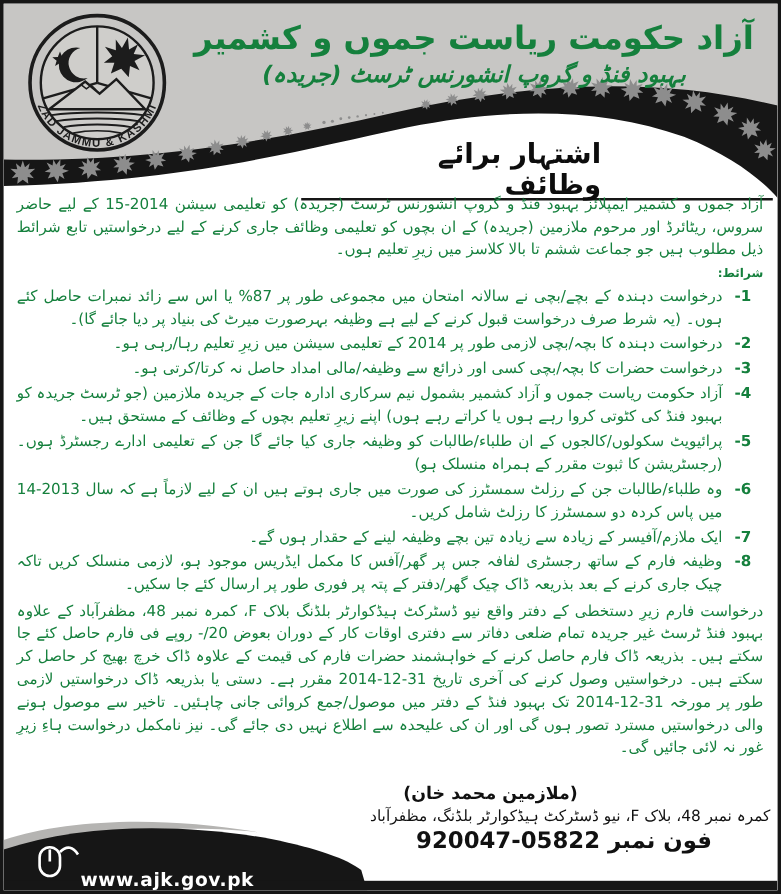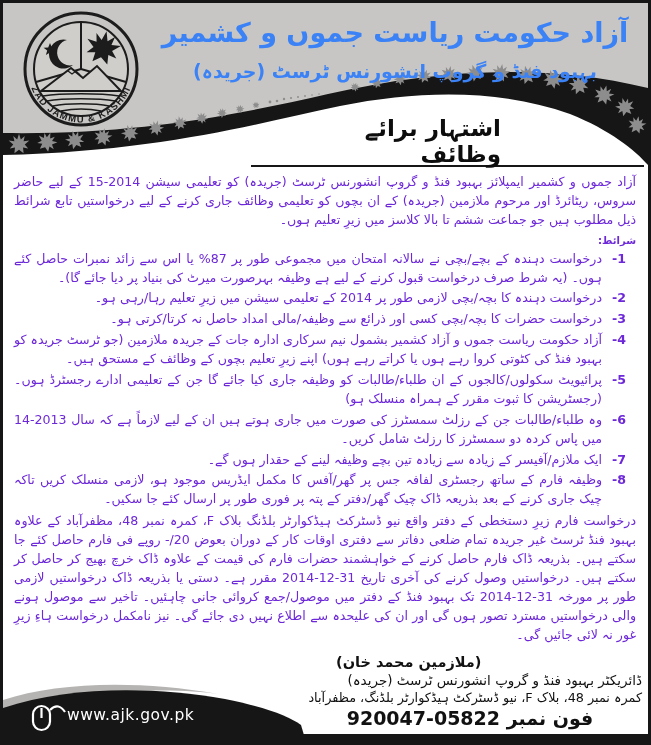--- a/index.html
+++ b/index.html
@@ -7,55 +7,55 @@
     position:relative;
     width:645px;height:739px;
     border:3px solid #161616;
     background:#ffffff;
     font-family:"DejaVu Sans",sans-serif;
     overflow:hidden;
   }
   .top-art{position:absolute;left:0;top:0;width:645px;height:170px;}
   .hdr-title{
     position:absolute;right:18px;top:14px;width:470px;
-    text-align:center;direction:rtl;color:#3b82f6;
+    text-align:center;direction:rtl;color:#15803d;
   }
   .hdr-title .l1{font-size:27px;font-weight:bold;letter-spacing:0;}
-  .hdr-title .l2{font-size:19px;font-weight:bold;margin-top:12px;}
+  .hdr-title .l2{font-size:19px;font-weight:bold;margin-top:2px;font-style:italic;}
   .banner{
     position:absolute;left:283px;top:112px;width:215px;
     direction:rtl;
     font-size:23px;font-weight:bold;color:#0d0d0d;
   }
   .body-text{
-    position:absolute;left:11px;top:170px;width:622px;
+    position:absolute;left:11px;top:158px;width:622px;
     direction:rtl;text-align:justify;
-    font-size:12.6px;line-height:1.5;color:#6d28d9;
+    font-size:12.6px;line-height:1.5;color:#15803d;
   }
   .intro{margin:0 0 3px 0;}
   .cond-label{font-size:10px;font-weight:bold;margin:1px 0 2px 0;}
   .cond-row{display:flex;margin:0 0 2px 0;}
   .cond-num{
     width:34px;flex:0 0 34px;direction:ltr;unicode-bidi:isolate;
     text-align:center;font-weight:bold;
   }
   .cond-text{flex:1;}
   .closing{margin:3px 0 4px 0;}
   .signature{
     position:absolute;right:6px;top:651px;width:344px;
     direction:rtl;color:#111;
   }
   .sig-name{font-size:14.5px;font-weight:bold;text-align:left;padding-left:38px;}
   .sig-title{font-size:13.5px;text-align:right;margin-top:2px;}
   .sig-addr{font-size:12.8px;text-align:right;margin-top:2px;}
   .sig-phone{font-size:19px;font-weight:bold;text-align:center;margin-top:2px;}
   .bottom-art{position:absolute;left:0;bottom:0;width:645px;height:62px;pointer-events:none;}
   .web-label{
-    position:absolute;left:64px;bottom:18px;
-    color:#ffffff;font-size:15.5px;font-weight:normal;letter-spacing:.5px;
+    position:absolute;left:64px;bottom:0;
+    color:#ffffff;font-size:15.5px;font-weight:bold;letter-spacing:.5px;
   }
 </style>
 </head>
 <body>
 
 <div class="page">
 
   <svg class="top-art" viewBox="0 0 645 170" aria-hidden="true">
     <defs>
       <symbol id="leaf" viewBox="-10 -10 20 20">
@@ -176,21 +176,20 @@
     <div class="cond-row">
       <span class="cond-num">-8</span>
       <span class="cond-text">وظیفہ فارم کے ساتھ رجسٹری لفافہ جس پر گھر/آفس کا مکمل ایڈریس موجود ہو، لازمی منسلک کریں تاکہ چیک جاری کرنے کے بعد بذریعہ ڈاک چیک گھر/دفتر کے پتہ پر فوری طور پر ارسال کئے جا سکیں۔</span>
     </div>
 
     <p class="closing">درخواست فارم زیرِ دستخطی کے دفتر واقع نیو ڈسٹرکٹ ہیڈکوارٹر بلڈنگ بلاک F، کمرہ نمبر 48، مظفرآباد کے علاوہ بہبود فنڈ ٹرسٹ غیر جریدہ تمام ضلعی دفاتر سے دفتری اوقات کار کے دوران بعوض 20/- روپے فی فارم حاصل کئے جا سکتے ہیں۔ بذریعہ ڈاک فارم حاصل کرنے کے خواہشمند حضرات فارم کی قیمت کے علاوہ ڈاک خرچ بھیج کر حاصل کر سکتے ہیں۔ درخواستیں وصول کرنے کی آخری تاریخ 31-12-2014 مقرر ہے۔ دستی یا بذریعہ ڈاک درخواستیں لازمی طور پر مورخہ 31-12-2014 تک بہبود فنڈ کے دفتر میں موصول/جمع کروائی جانی چاہئیں۔ تاخیر سے موصول ہونے والی درخواستیں مسترد تصور ہوں گی اور ان کی علیحدہ سے اطلاع نہیں دی جائے گی۔ نیز نامکمل درخواست ہاءِ زیرِ غور نہ لائی جائیں گی۔</p>
   </div>
 
   <div class="signature">
     <div class="sig-name">(ملازمین محمد خان)</div>
-    <div class="sig-title">ڈائریکٹر بہبود فنڈ و گروپ انشورنس ٹرسٹ (جریدہ)</div>
     <div class="sig-addr">کمرہ نمبر 48، بلاک F، نیو ڈسٹرکٹ ہیڈکوارٹر بلڈنگ، مظفرآباد</div>
     <div class="sig-phone">فون نمبر 05822-920047</div>
   </div>
 
   <svg class="bottom-art" viewBox="0 0 645 62" aria-hidden="true">
     <path d="M0,20 C55,2 135,0 215,14 C175,8 85,8 0,30 Z" fill="#b5b4b2"></path>
     <path d="M0,62 V28 C65,6 150,6 222,19 C262,27 286,36 298,45 L303,62 Z" fill="#161616"></path>
     <rect x="0" y="54" width="645" height="8" fill="#161616"></rect>
 
     <g stroke="#ffffff" fill="none" stroke-width="2.2">

